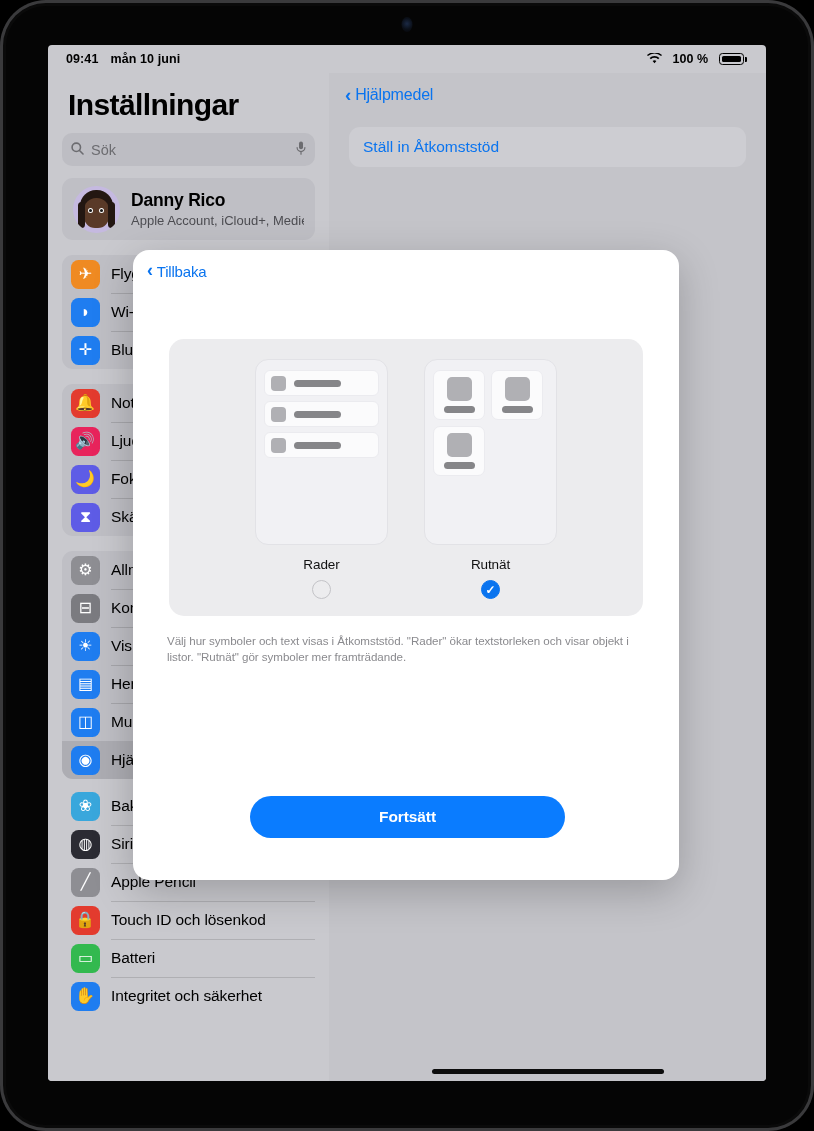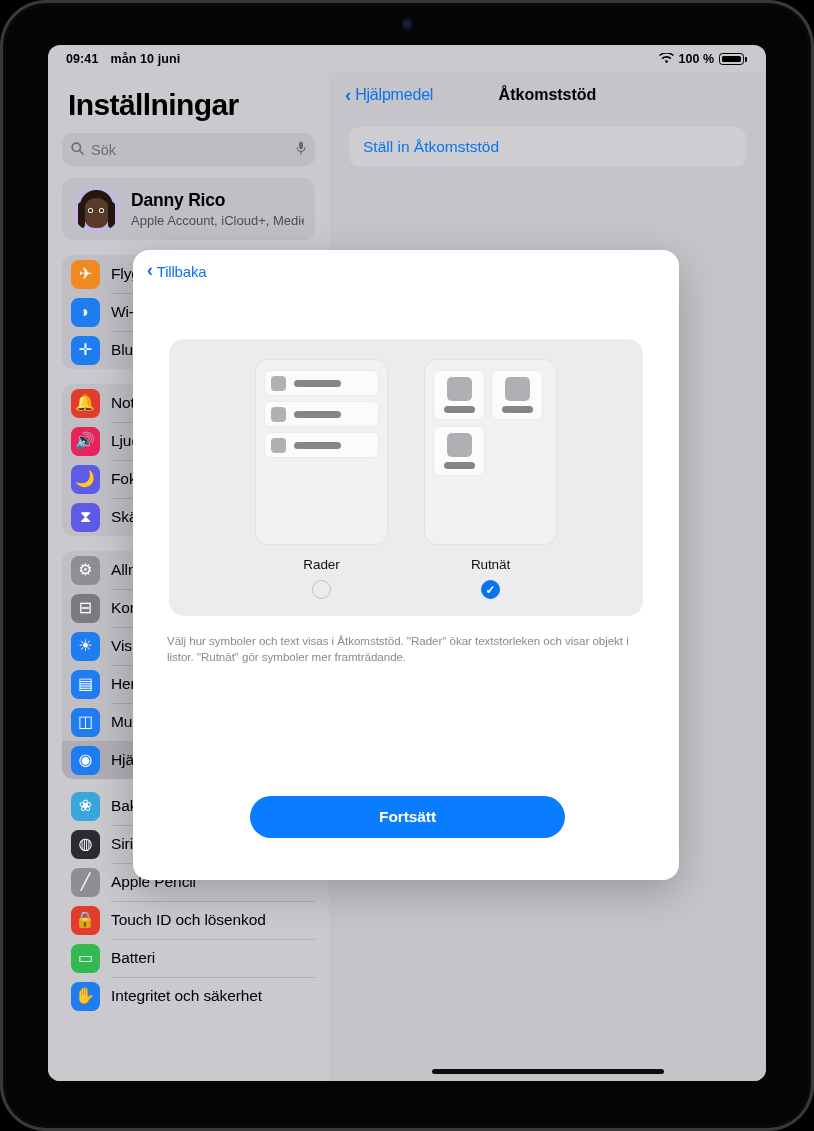--- a/index.html
+++ b/index.html
@@ -19,33 +19,33 @@
   #camera {
     position: absolute; left: 50%; top: 17px;
     transform: translateX(-50%);
     width: 11px; height: 15px; border-radius: 50%;
     background: radial-gradient(circle at 50% 45%, #1b2a45 0%, #0b1019 55%, #060608 100%);
   }
   #screen {
     position: absolute; left: 48px; top: 45px;
     width: 718px; height: 1036px;
     background: #c9c9ce;
-    border-radius: 12px;
+    border-radius: 4px;
     overflow: hidden;
   }
 
   
   #statusbar {
     position: absolute; left: 0; top: 0; width: 100%; height: 28px;
     display: flex; align-items: center; justify-content: space-between;
     padding: 0 22px 0 18px;
     font-size: 12.5px; font-weight: bold; color: #000;
   }
   #status-left { display: flex; align-items: center; gap: 12px; letter-spacing: .1px; }
-  #status-right { display: flex; align-items: center; gap: 5px; }
+  #status-right { display: flex; align-items: center; gap: 11px; }
   .wifi-glyph { font-size: 13px; line-height: 1; }
   .battery {
     position: relative; width: 25px; height: 12px;
     border: 1.4px solid #000; border-radius: 3.4px;
   }
   .battery::after {
     content: ""; position: absolute; right: -3.6px; top: 3.4px;
     width: 2px; height: 4.5px; background: #000; border-radius: 0 1px 1px 0;
   }
   .battery > i { position: absolute; inset: 1.6px; background: #000; border-radius: 1.6px; display: block; }
@@ -365,21 +365,20 @@
           </div>
         </div>
     </div>
 
     <div id="detail">
       <div id="detail-nav">
         <div id="back-hjalpmedel">
           <span class="chev">‹</span>
           <span>Hjälpmedel</span>
         </div>
-        <div id="detail-title">Åtkomststöd</div>
       </div>
 
       <div id="detail-body">
         <div id="setup-card">
           <span>Ställ in Åtkomststöd</span>
         </div>
       </div>
 
       <div id="home-indicator"></div>
     </div>

